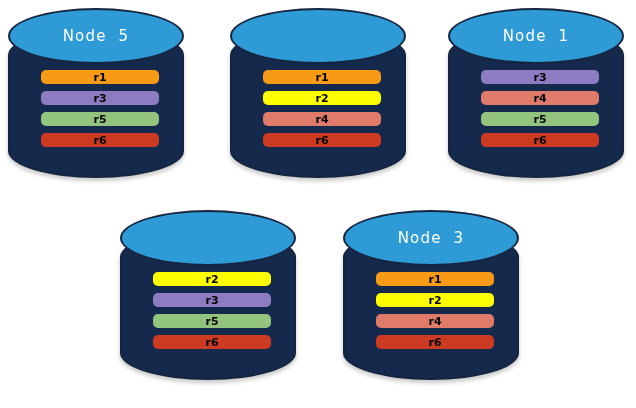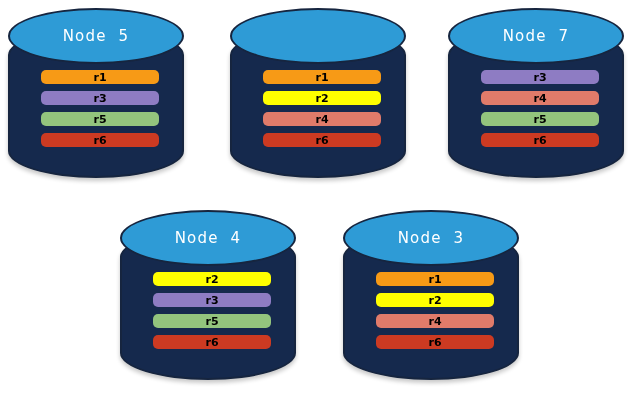--- a/index.html
+++ b/index.html
@@ -107,32 +107,31 @@
       <div class="bars">
         <div class="bar" style="background: rgb(247, 154, 22);">r1</div>
         <div class="bar" style="background: rgb(255, 255, 0);">r2</div>
         <div class="bar" style="background: rgb(224, 123, 106);">r4</div>
         <div class="bar" style="background: rgb(204, 58, 34);">r6</div>
       </div>
     </div>
     <div class="node" style="left: 448px; top: 6px;">
       <div class="body" style="background: rgb(21, 41, 77);"></div>
       <div class="top" style="background: rgb(46, 155, 214);"></div>
-      <div class="top-label">Node  7</div>
+      <div class="top-label">Node  1</div>
       <div class="bars">
         <div class="bar" style="background: rgb(142, 124, 195);">r3</div>
         <div class="bar" style="background: rgb(224, 123, 106);">r4</div>
         <div class="bar" style="background: rgb(147, 196, 125);">r5</div>
         <div class="bar" style="background: rgb(204, 58, 34);">r6</div>
       </div>
     </div>
     <div class="node" style="left: 120px; top: 208px;">
       <div class="body" style="background: rgb(21, 41, 77);"></div>
       <div class="top" style="background: rgb(46, 155, 214);"></div>
-      <div class="top-label">Node  4</div>
       <div class="bars">
         <div class="bar" style="background: rgb(255, 255, 0);">r2</div>
         <div class="bar" style="background: rgb(142, 124, 195);">r3</div>
         <div class="bar" style="background: rgb(147, 196, 125);">r5</div>
         <div class="bar" style="background: rgb(204, 58, 34);">r6</div>
       </div>
     </div>
     <div class="node" style="left: 343px; top: 208px;">
       <div class="body" style="background: rgb(21, 41, 77);"></div>
       <div class="top" style="background: rgb(46, 155, 214);"></div>

